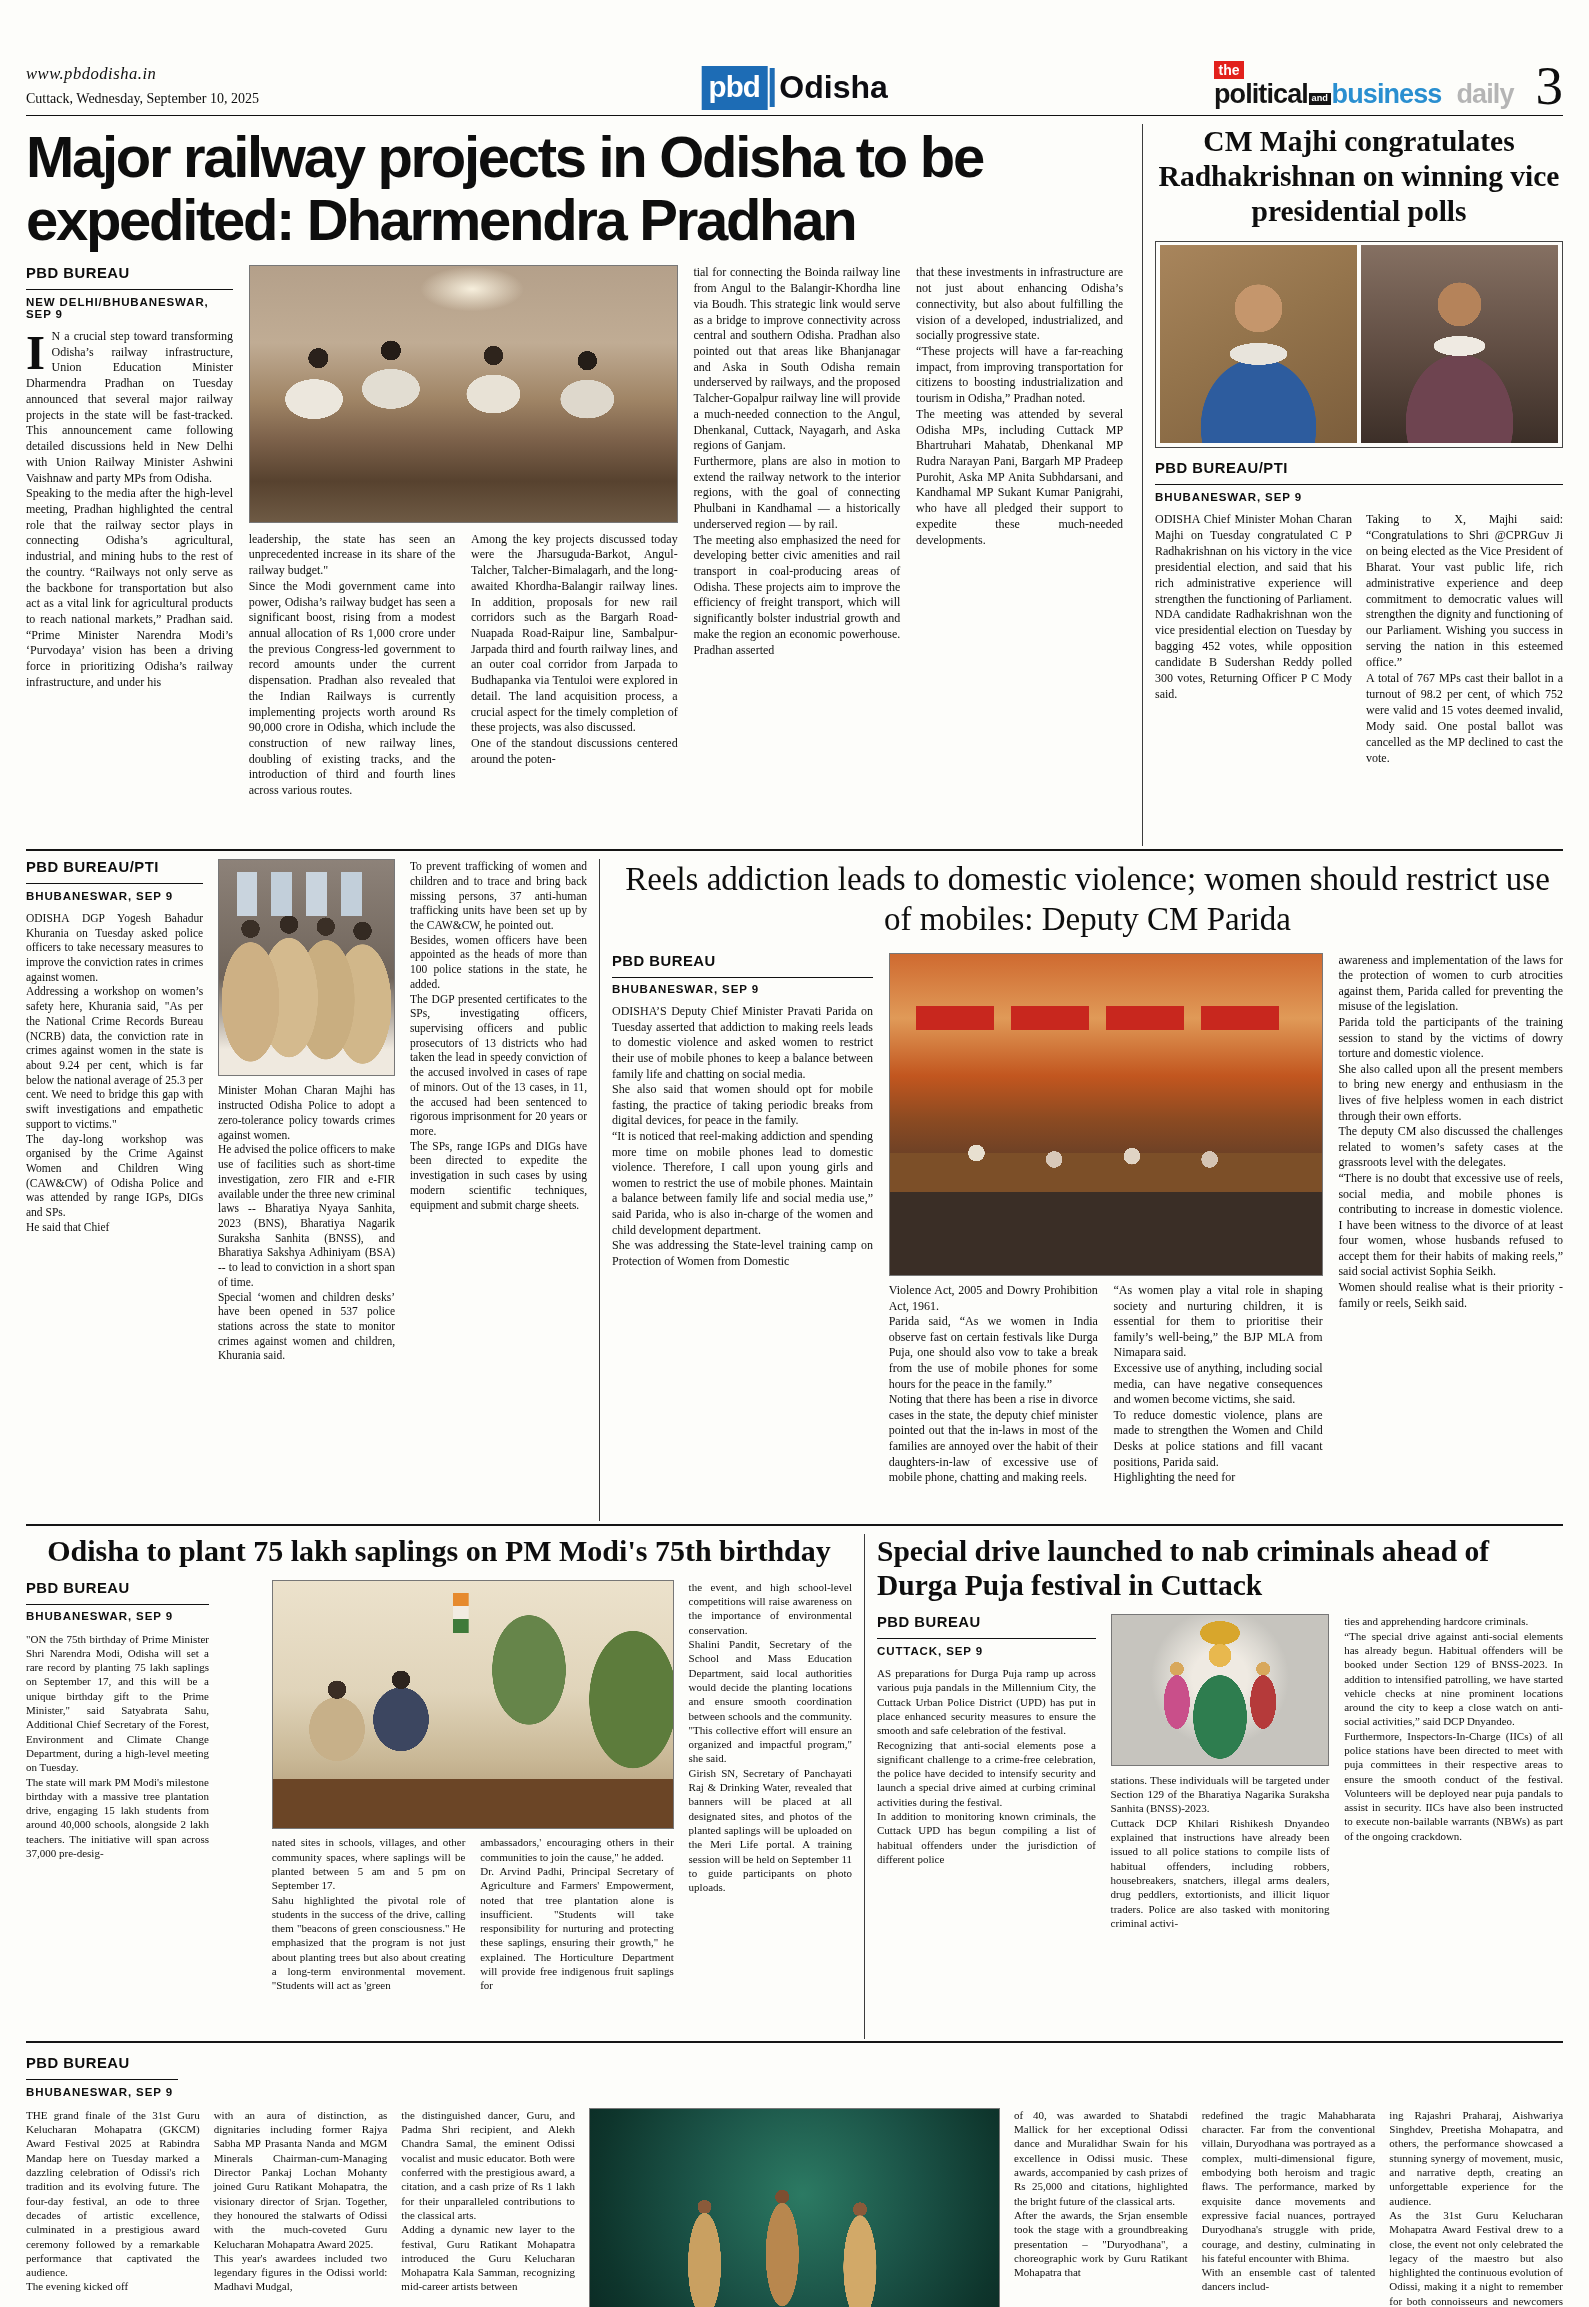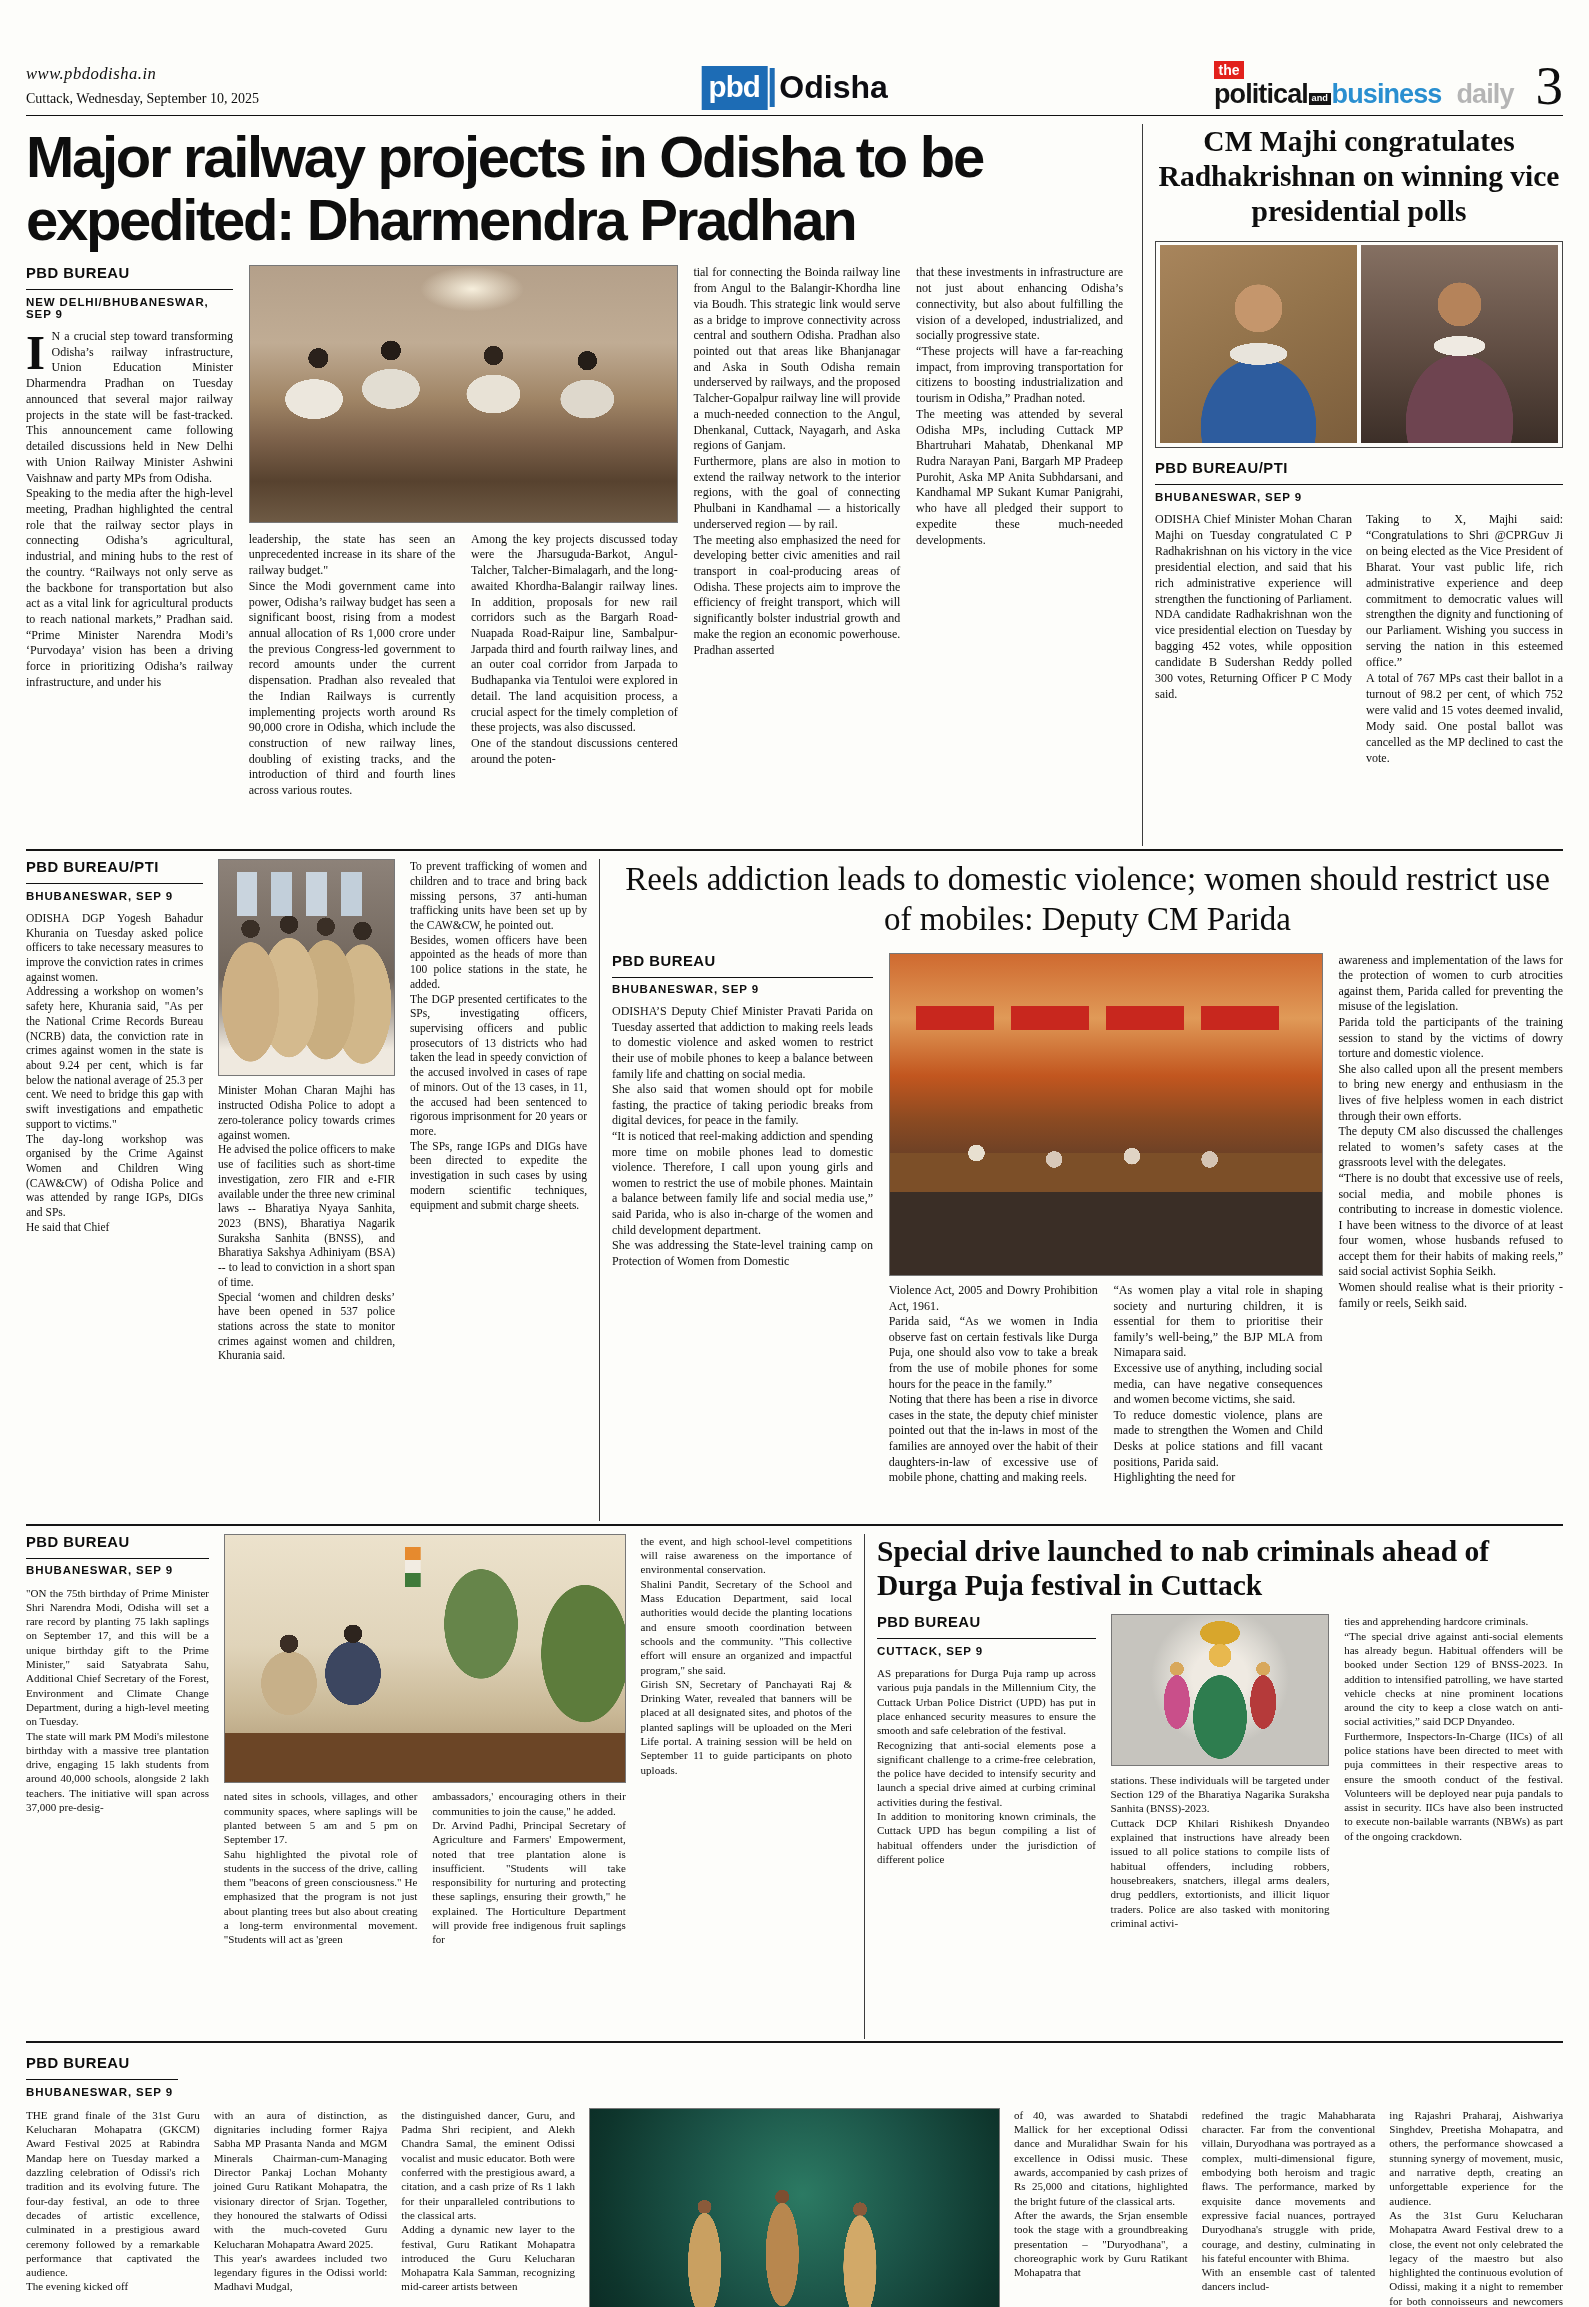--- a/index.html
+++ b/index.html
@@ -120,21 +120,21 @@
   }
   .a-reels .subcols { display:flex; gap:15.7px; }
   .a-reels .subcols .coltext { flex:1; }
 
   
   .band3 { height:513px; }
   .a-saplings { width:826px; }
   .hl-saplings { font-size:30px; text-align:center; line-height:1.1; margin-bottom:13px; }
   .a-saplings .cols { gap:14.8px; }
   .a-saplings .c1 { width:183px; flex:none; }
-  .a-saplings .midwrap { width:402px; flex:none; }
+  .a-saplings .midwrap { width:402px; flex:none;margin-left:48px; }
   .a-saplings .c4 { flex:1; }
   .a-saplings .coltext { font-size:11px; line-height:1.3; }
   .ph-saplings { height:249px; margin-bottom:6.5px;
     background:
       linear-gradient(180deg,#e68a2e 0 33%,#f2ece2 33% 66%,#3f7a3a 66% 100%) 47% 12px / 15.7px 40px no-repeat,
       radial-gradient(ellipse 44px 69px at 90% 48%, #5d7c3c 99%, rgba(0,0,0,0)),
       radial-gradient(ellipse 37px 55px at 64% 36%, #66854a 99%, rgba(0,0,0,0)),
       radial-gradient(circle 9.2px at 16% 44%, #3a2d24 99%, rgba(0,0,0,0)),
       radial-gradient(circle 9.2px at 32% 40%, #2d241e 99%, rgba(0,0,0,0)),
       radial-gradient(ellipse 28px 32px at 16% 60%, #c7b089 99%, rgba(0,0,0,0)),
@@ -321,20 +321,21 @@
 “There is no doubt that excessive use of reels, social media, and mobile phones is contributing to increase in domestic violence. I have been witness to the divorce of at least four women, whose husbands refused to accept them for their habits of making reels,” said social activist Sophia Seikh.
 Women should realise what is their priority - family or reels, Seikh said.</div>
       </div>
     </div>
   </div>
 
   <div class="band-rule"></div>
 
   <div class="band band3">
     <div class="a-saplings">
+      <h2 class="headline hl-saplings">Odisha to plant 75 lakh saplings on PM Modi's 75th birthday</h2>
       <div class="cols">
         <div class="c1">
           <div class="byline-block">
             <div class="byline">PBD BUREAU</div>
             <div class="dateline">BHUBANESWAR, SEP 9</div>
           </div>
           <div class="coltext">"ON the 75th birthday of Prime Minister Shri Narendra Modi, Odisha will set a rare record by planting 75 lakh saplings on September 17, and this will be a unique birthday gift to the Prime Minister," said Satyabrata Sahu, Additional Chief Secretary of the Forest, Environment and Climate Change Department, during a high-level meeting on Tuesday.
 The state will mark PM Modi's milestone birthday with a massive tree plantation drive, engaging 15 lakh students from around 40,000 schools, alongside 2 lakh teachers. The initiative will span across 37,000 pre-desig-</div>
         </div>
         <div class="midwrap">

